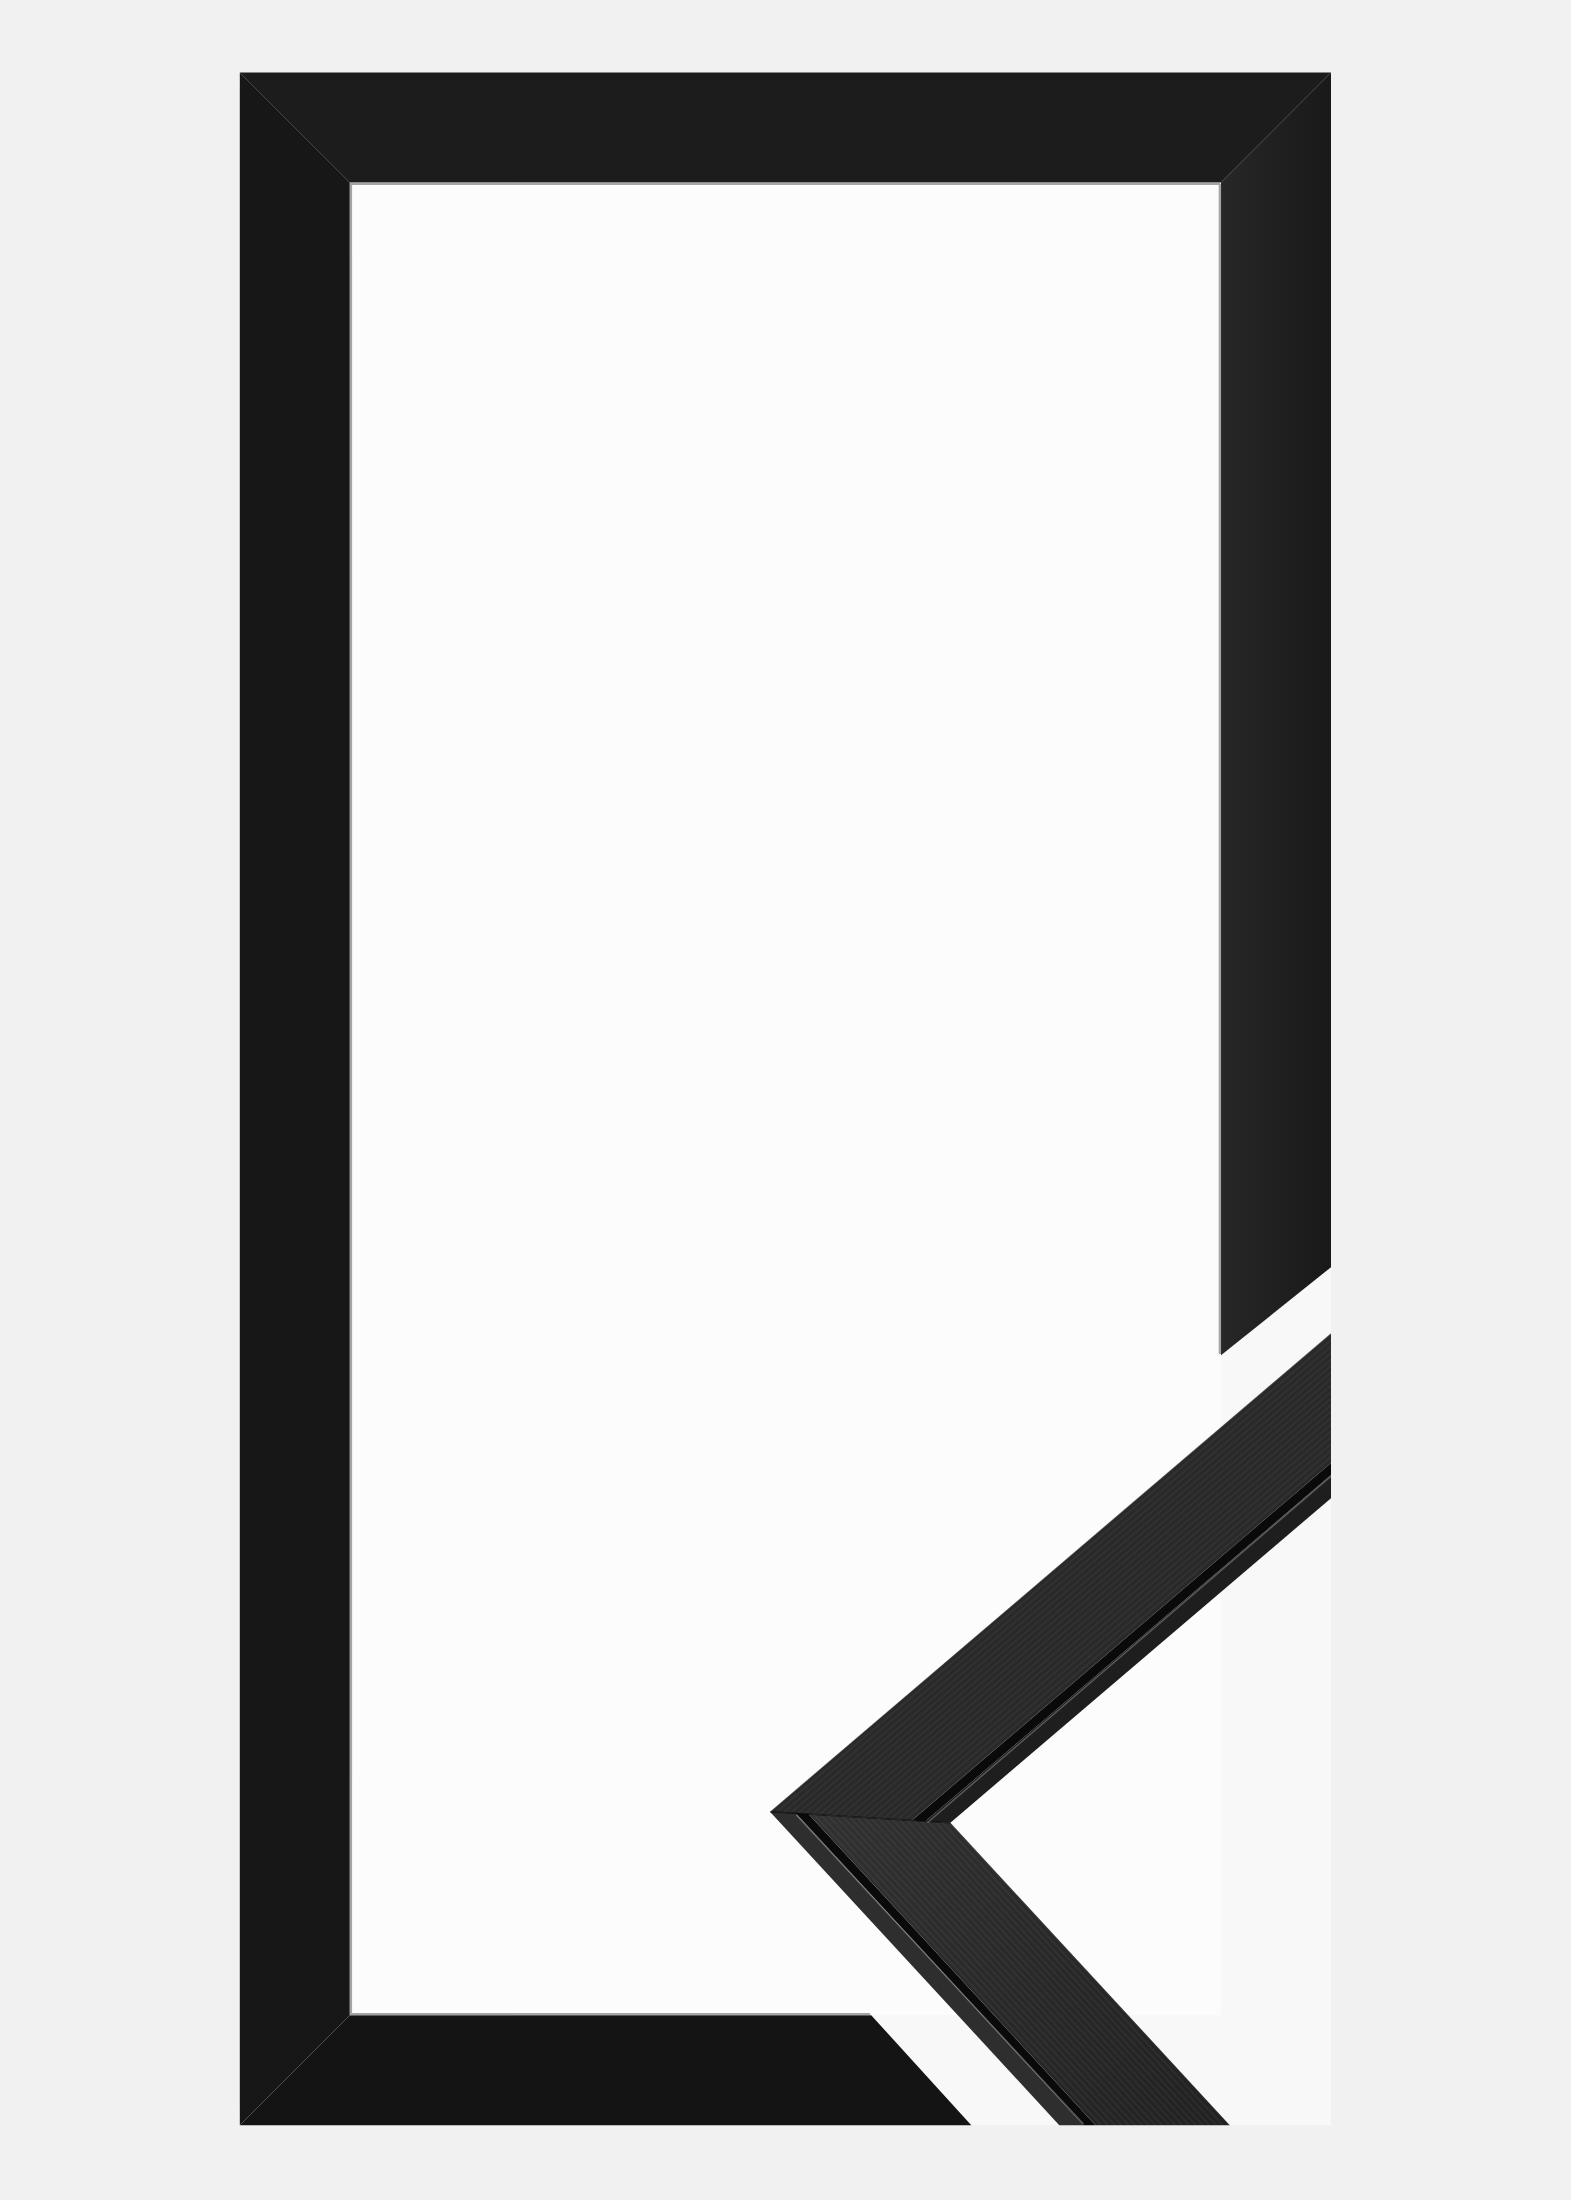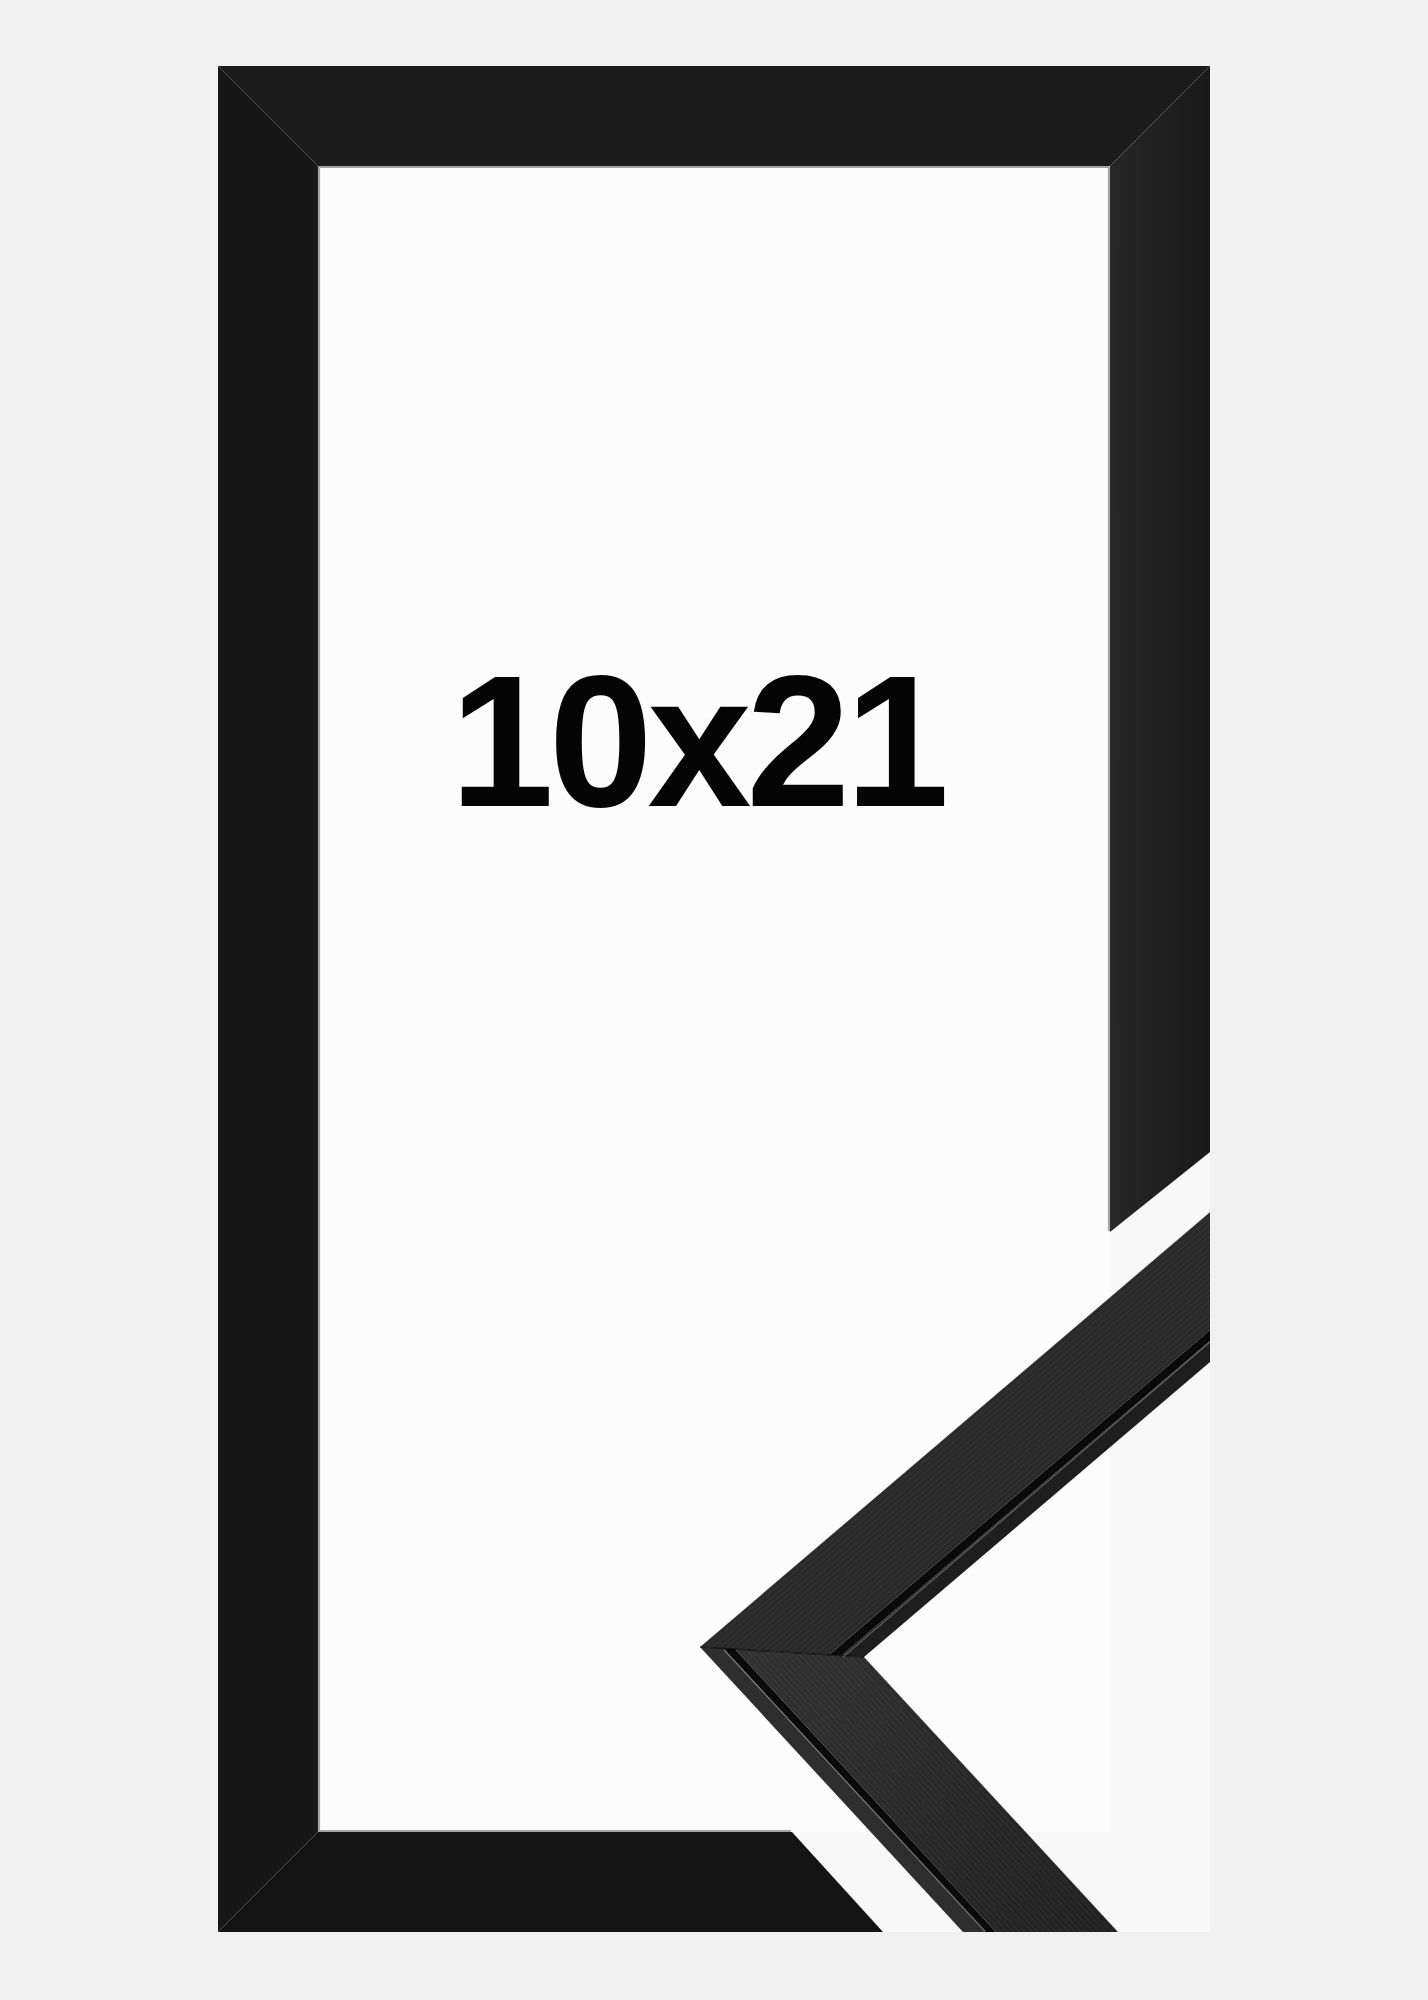--- a/index.html
+++ b/index.html
@@ -95,15 +95,14 @@
       <polygon points="735,1649 996,1932 1118,1932 864,1657" fill="url(#gLowerFace)"></polygon>
       <polygon points="735,1649 996,1932 1118,1932 864,1657" fill="url(#brushL)"></polygon>
 
       <line x1="700" y1="1647" x2="864" y2="1657" stroke="rgba(0,0,0,0.55)" stroke-width="1.5"></line>
       <line x1="700" y1="1647" x2="1210" y2="1212" stroke="rgba(255,255,255,0.14)" stroke-width="1.2"></line>
       <line x1="843" y1="1657" x2="1210" y2="1342" stroke="rgba(255,255,255,0.28)" stroke-width="1.3"></line>
       <line x1="724" y1="1650" x2="985" y2="1931" stroke="rgba(255,255,255,0.30)" stroke-width="1.3"></line>
     </g>
   </svg>
 
-  <div class="size-label">10x21</div>
 
 </div>
 
 </body></html>

